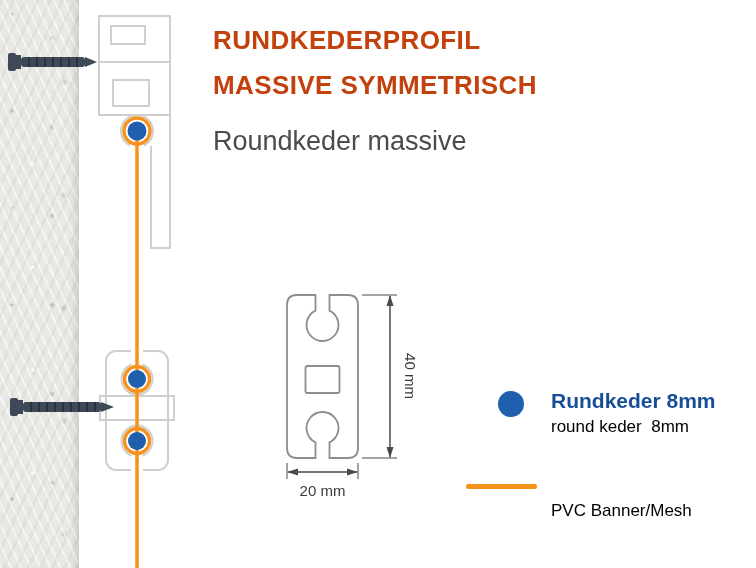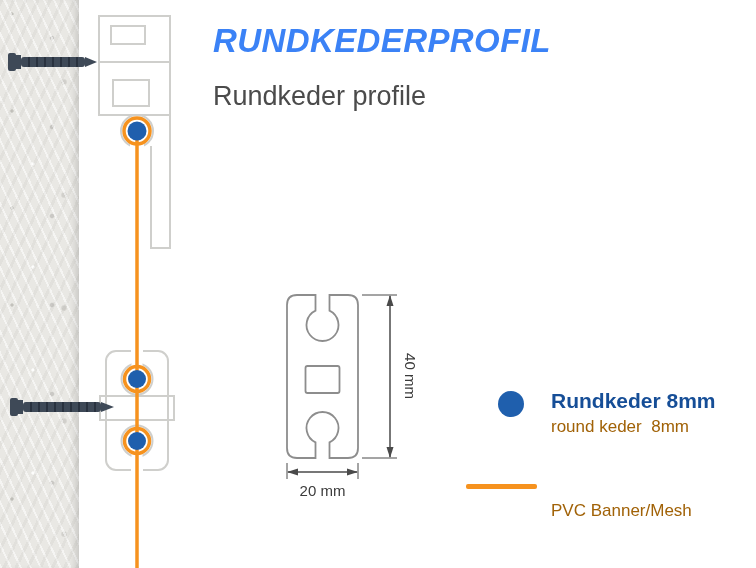--- a/index.html
+++ b/index.html
@@ -20,40 +20,40 @@
       radial-gradient(circle 3px at 33px 61px, rgba(255,255,255,0.9) 40%, transparent 70%),
       radial-gradient(circle 5px at 64px 82px, rgba(122,120,114,0.22) 40%, transparent 70%),
       radial-gradient(circle 3px at 22px 95px, rgba(122,120,114,0.30) 40%, transparent 70%);
     background-size:auto,auto,83px 97px,101px 89px,73px 103px,97px 113px,89px 79px;
     box-shadow:inset -8px 0 10px -6px rgba(0,0,0,0.18);
   }
   .overlay-svg{position:absolute;left:0;top:0;}
   
   .title-block{position:absolute;left:213px;top:18px;}
   .title-line{
-    font-size:33px;font-weight:bold;color:#3b82f6;line-height:45px;
-    letter-spacing:0.4px;white-space:nowrap;font-style:italic;
+    font-size:26px;font-weight:bold;color:#c2410c;line-height:45px;
+    letter-spacing:0.4px;white-space:nowrap;
   }
   .subtitle-block{margin-top:15px;}
   .subtitle-line{font-size:27px;color:#4b4b4b;line-height:36px;white-space:nowrap;}
   
   .keder-dot{
     position:absolute;left:498px;top:391px;width:26px;height:26px;
     border-radius:50%;background:#1f5fad;
   }
   .banner-swatch{
     position:absolute;left:466px;top:484px;width:71px;height:5px;
     border-radius:2px;background:#f6921e;
   }
   .legend-label{
     position:absolute;left:551px;font-size:21px;font-weight:bold;color:#164e97;
     white-space:pre;
   }
   .legend-sub{
-    position:absolute;left:551px;font-size:17px;color:#a16207;white-space:pre;text-align:right;
+    position:absolute;left:551px;font-size:17px;color:#000000;white-space:pre;text-align:right;
   }
   .keder-label{top:389px;}
   .keder-sub{top:417px;}
   .banner-label{top:473px;}
   .banner-sub{top:501px;}
   text{font-family:"Liberation Sans",sans-serif;}
 </style>
 </head>
 <body>
 
@@ -137,22 +137,23 @@
       <path d="M287,463 V479 M358,463 V479" stroke="#4a4a4a" stroke-width="1"></path>
       <path d="M288,472 H357" stroke="#4a4a4a" stroke-width="1.5"></path>
       <polygon points="287,472 298,468.5 298,475.5" fill="#4a4a4a"></polygon>
       <polygon points="358,472 347,468.5 347,475.5" fill="#4a4a4a"></polygon>
       <text x="322.5" y="496" text-anchor="middle" font-size="15" fill="#3b3b3b">20 mm</text>
     </g>
   </svg>
 
   <div class="title-block">
     <div class="title-line">RUNDKEDERPROFIL</div>
+    <div class="title-line">MASSIVE SYMMETRISCH</div>
     <div class="subtitle-block">
-      <div class="subtitle-line">Rundkeder profile</div>
+      <div class="subtitle-line">Roundkeder massive</div>
     </div>
   </div>
 
   <div class="keder-dot"></div>
   <div class="legend-label keder-label">Rundkeder 8mm</div>
   <div class="legend-sub keder-sub">round keder  8mm</div>
 
   <div class="banner-swatch"></div>
   <div class="legend-sub banner-sub">PVC Banner/Mesh</div>
 

